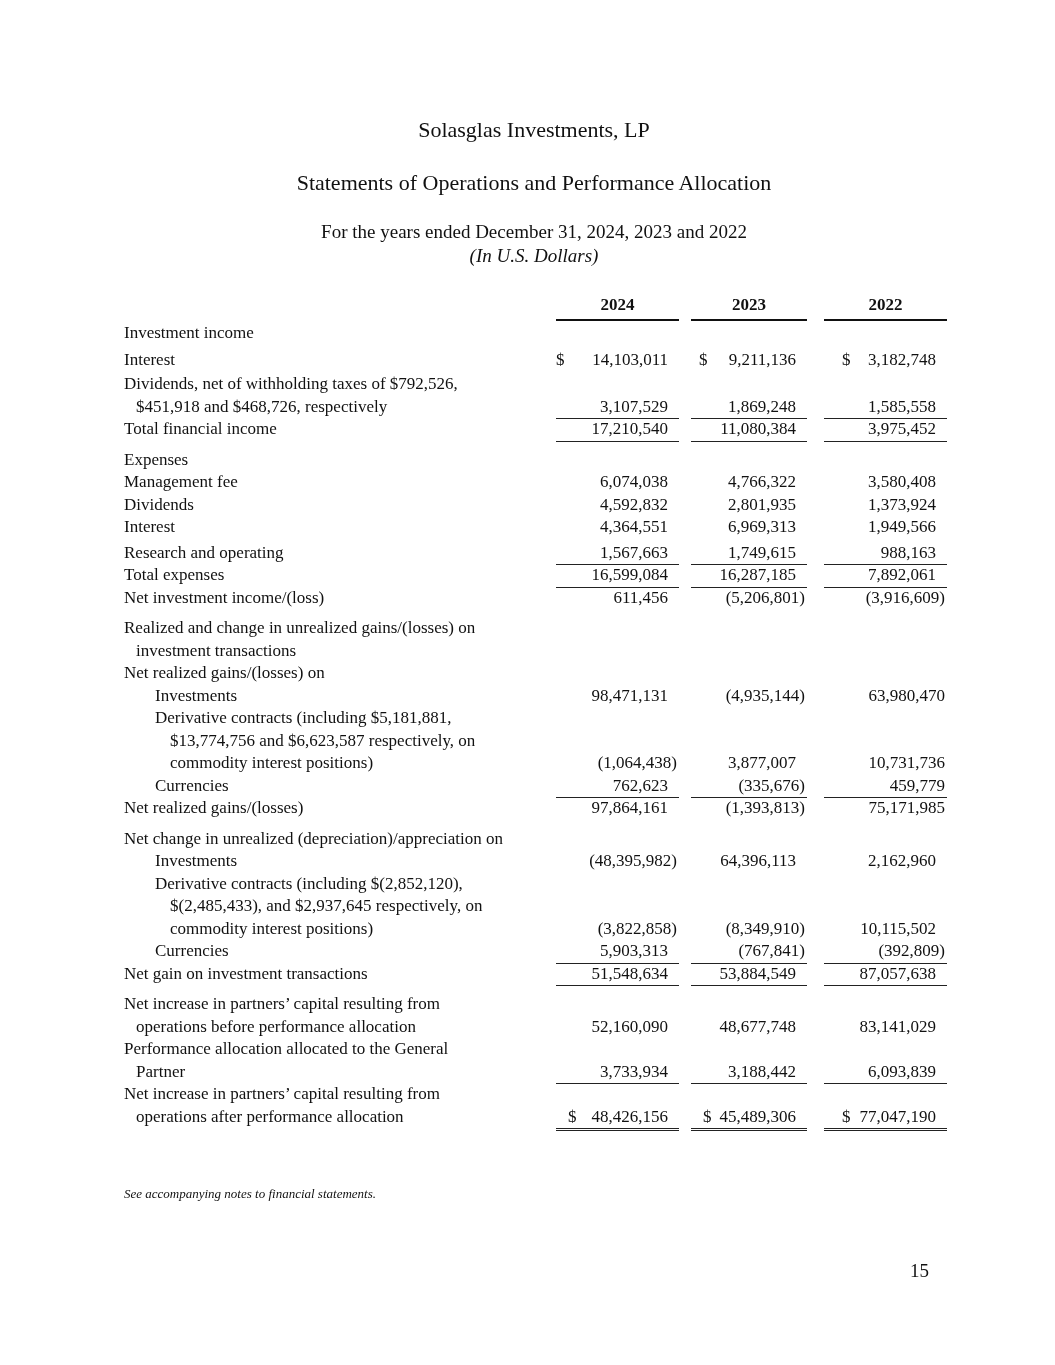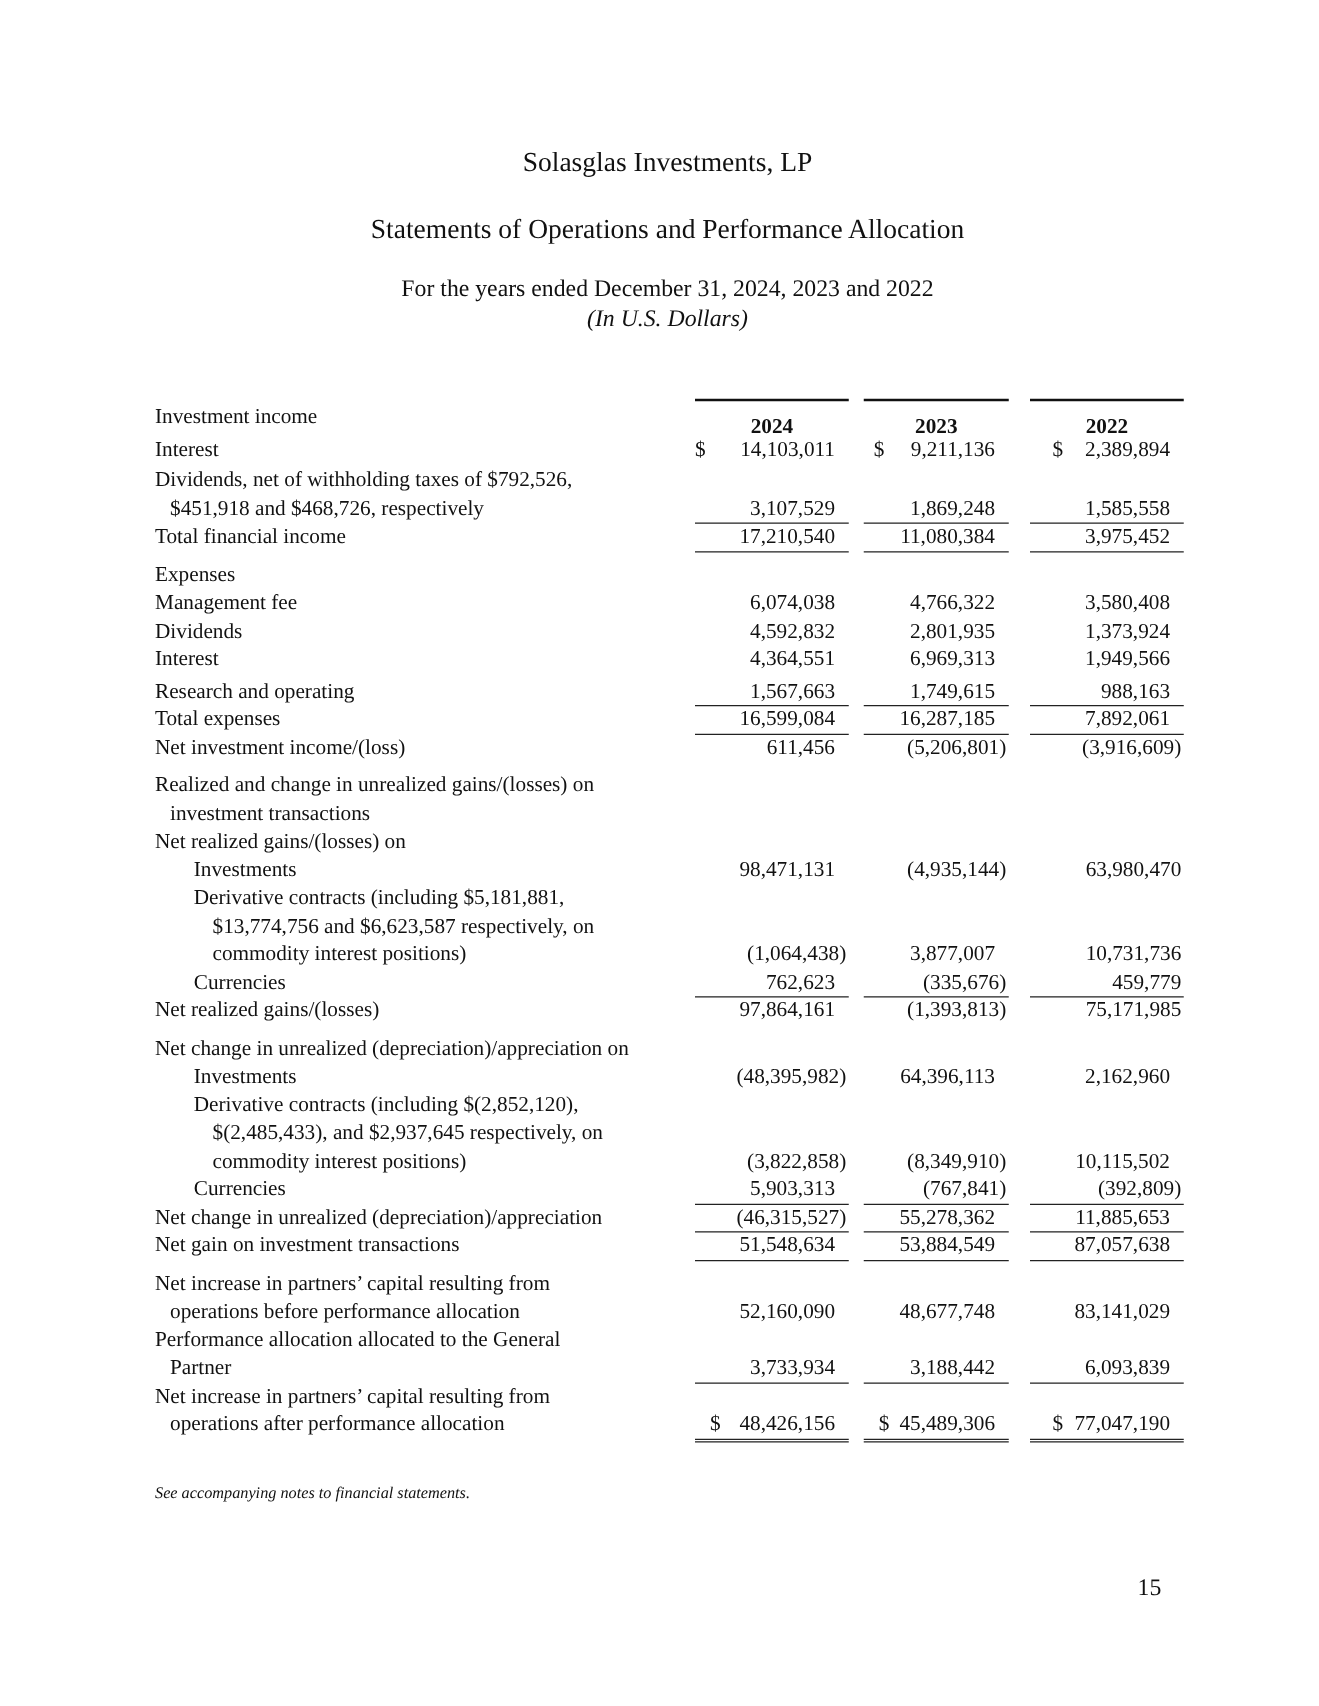--- a/index.html
+++ b/index.html
@@ -25,21 +25,21 @@
   .c1 { left: 567px; width: 116px; }
   .c2 { left: 700px; width: 123px; }
   .cell .v { position: absolute; right: 11px; white-space: nowrap; }
   .cell .v.neg { right: 2px; }
   .cell .dl { position: absolute; left: 0; white-space: nowrap; }
   .cell.c1 .dl { left: 8px; }
   .cell.c2 .dl { left: 18px; }
   .cell.uline { border-bottom: 1.2px solid #222; }
   .cell.dline { border-bottom: 3.5px double #222; }
   .cell.hdline { border-bottom: 2.2px solid #111; }
-  .yr { position: absolute; left: 0; right: 0; text-align: center; font-weight: bold; margin-top: 36px; }
+  .yr { position: absolute; left: 0; right: 0; text-align: center; font-weight: bold; }
   .gap { height: 8px; }
   .gap-s { height: 3px; }
 
   .note { position: absolute; left: 124px; top: 1186px; font-size: 13px; font-style: italic; }
   .pageno { position: absolute; left: 910px; top: 1260px; font-size: 19px; }
 </style>
 </head>
 <body>
 
 <div class="hdr company">Solasglas Investments, LP</div>
@@ -69,21 +69,21 @@
     <div class="cell c0">
         <span class="dl">$</span>
         <span class="v">14,103,011</span>
       </div>
     <div class="cell c1">
         <span class="dl">$</span>
         <span class="v">9,211,136</span>
       </div>
     <div class="cell c2">
         <span class="dl">$</span>
-        <span class="v">2,389,894</span>
+        <span class="v">3,182,748</span>
       </div>
   </div>
   <div class="row">
     <span class="lbl">Dividends, net of withholding taxes of $792,526,</span>
   </div>
   <div class="row">
     <span class="lbl i1">$451,918 and $468,726, respectively</span>
     <div class="cell c0 uline">
         <span class="v">3,107,529</span>
       </div>
@@ -290,32 +290,20 @@
   <div class="row">
     <span class="lbl i2">Currencies</span>
     <div class="cell c0 uline">
         <span class="v">5,903,313</span>
       </div>
     <div class="cell c1 uline">
         <span class="v neg">(767,841)</span>
       </div>
     <div class="cell c2 uline">
         <span class="v neg">(392,809)</span>
-      </div>
-  </div>
-  <div class="row">
-    <span class="lbl">Net change in unrealized (depreciation)/appreciation</span>
-    <div class="cell c0 uline">
-        <span class="v neg">(46,315,527)</span>
-      </div>
-    <div class="cell c1 uline">
-        <span class="v">55,278,362</span>
-      </div>
-    <div class="cell c2 uline">
-        <span class="v">11,885,653</span>
       </div>
   </div>
   <div class="row">
     <span class="lbl">Net gain on investment transactions</span>
     <div class="cell c0 uline">
         <span class="v">51,548,634</span>
       </div>
     <div class="cell c1 uline">
         <span class="v">53,884,549</span>
       </div>

